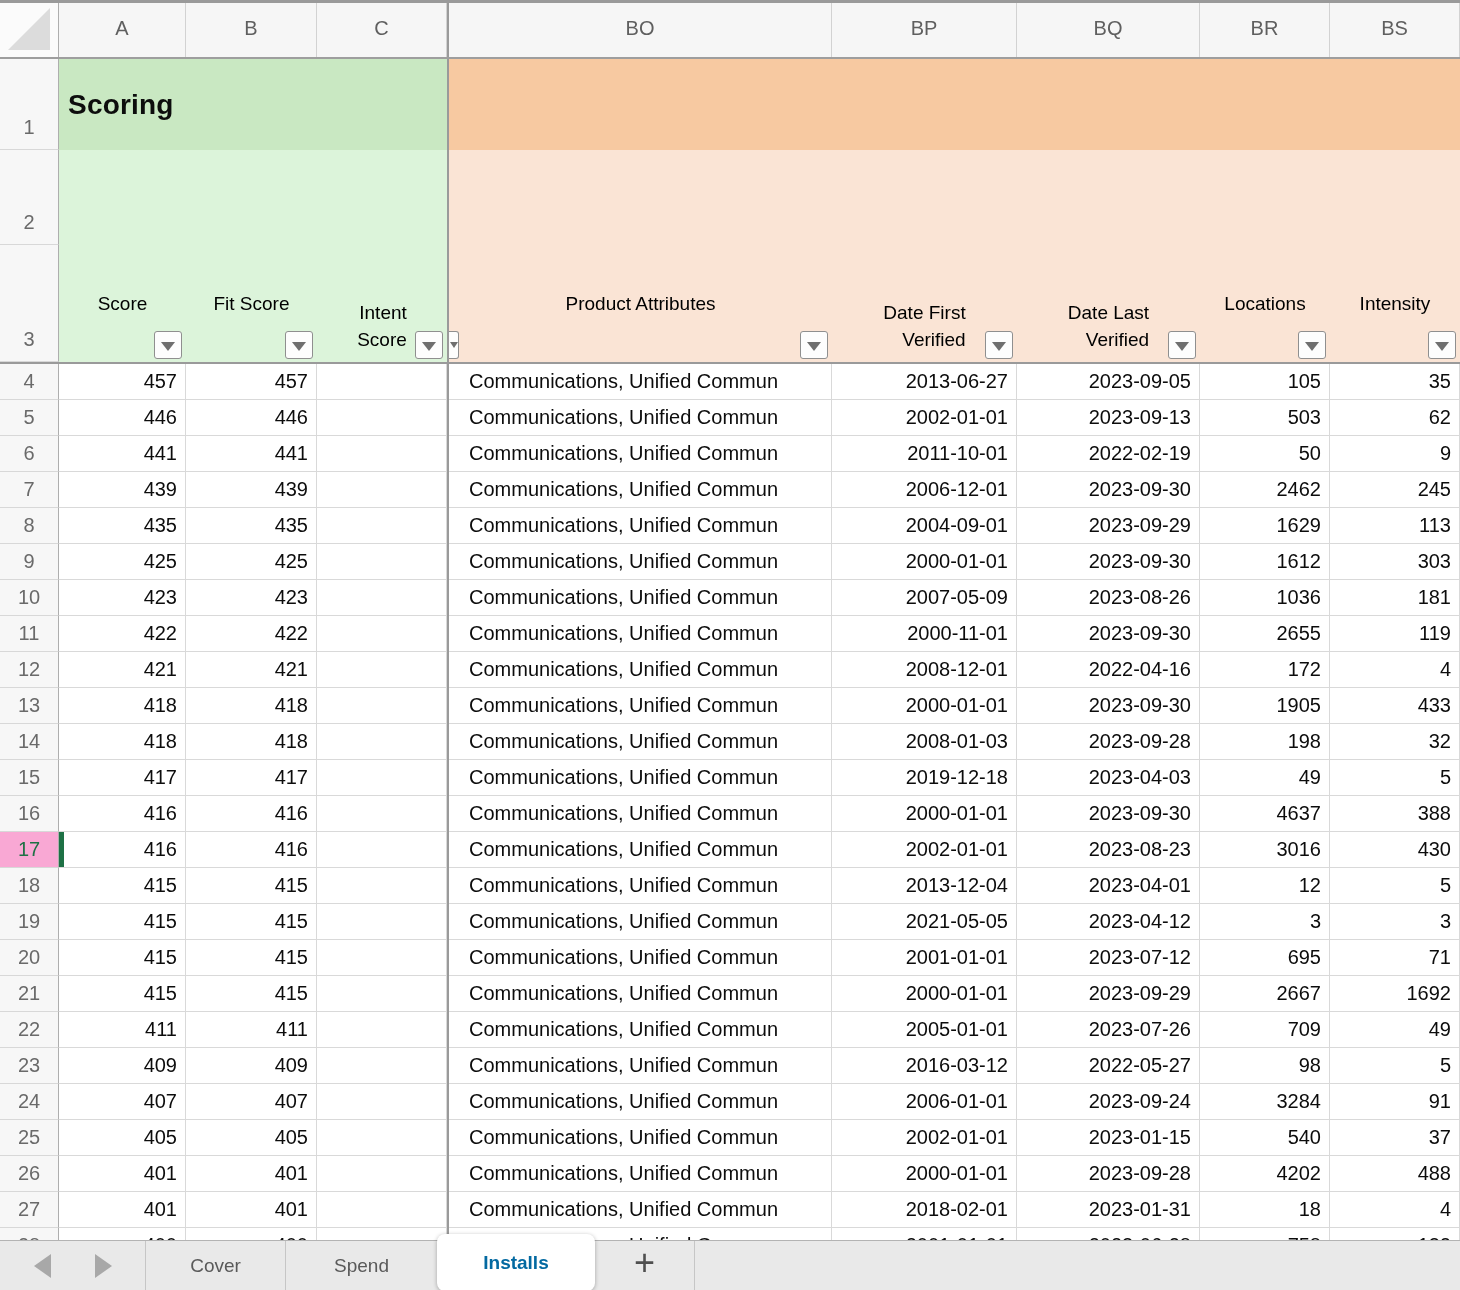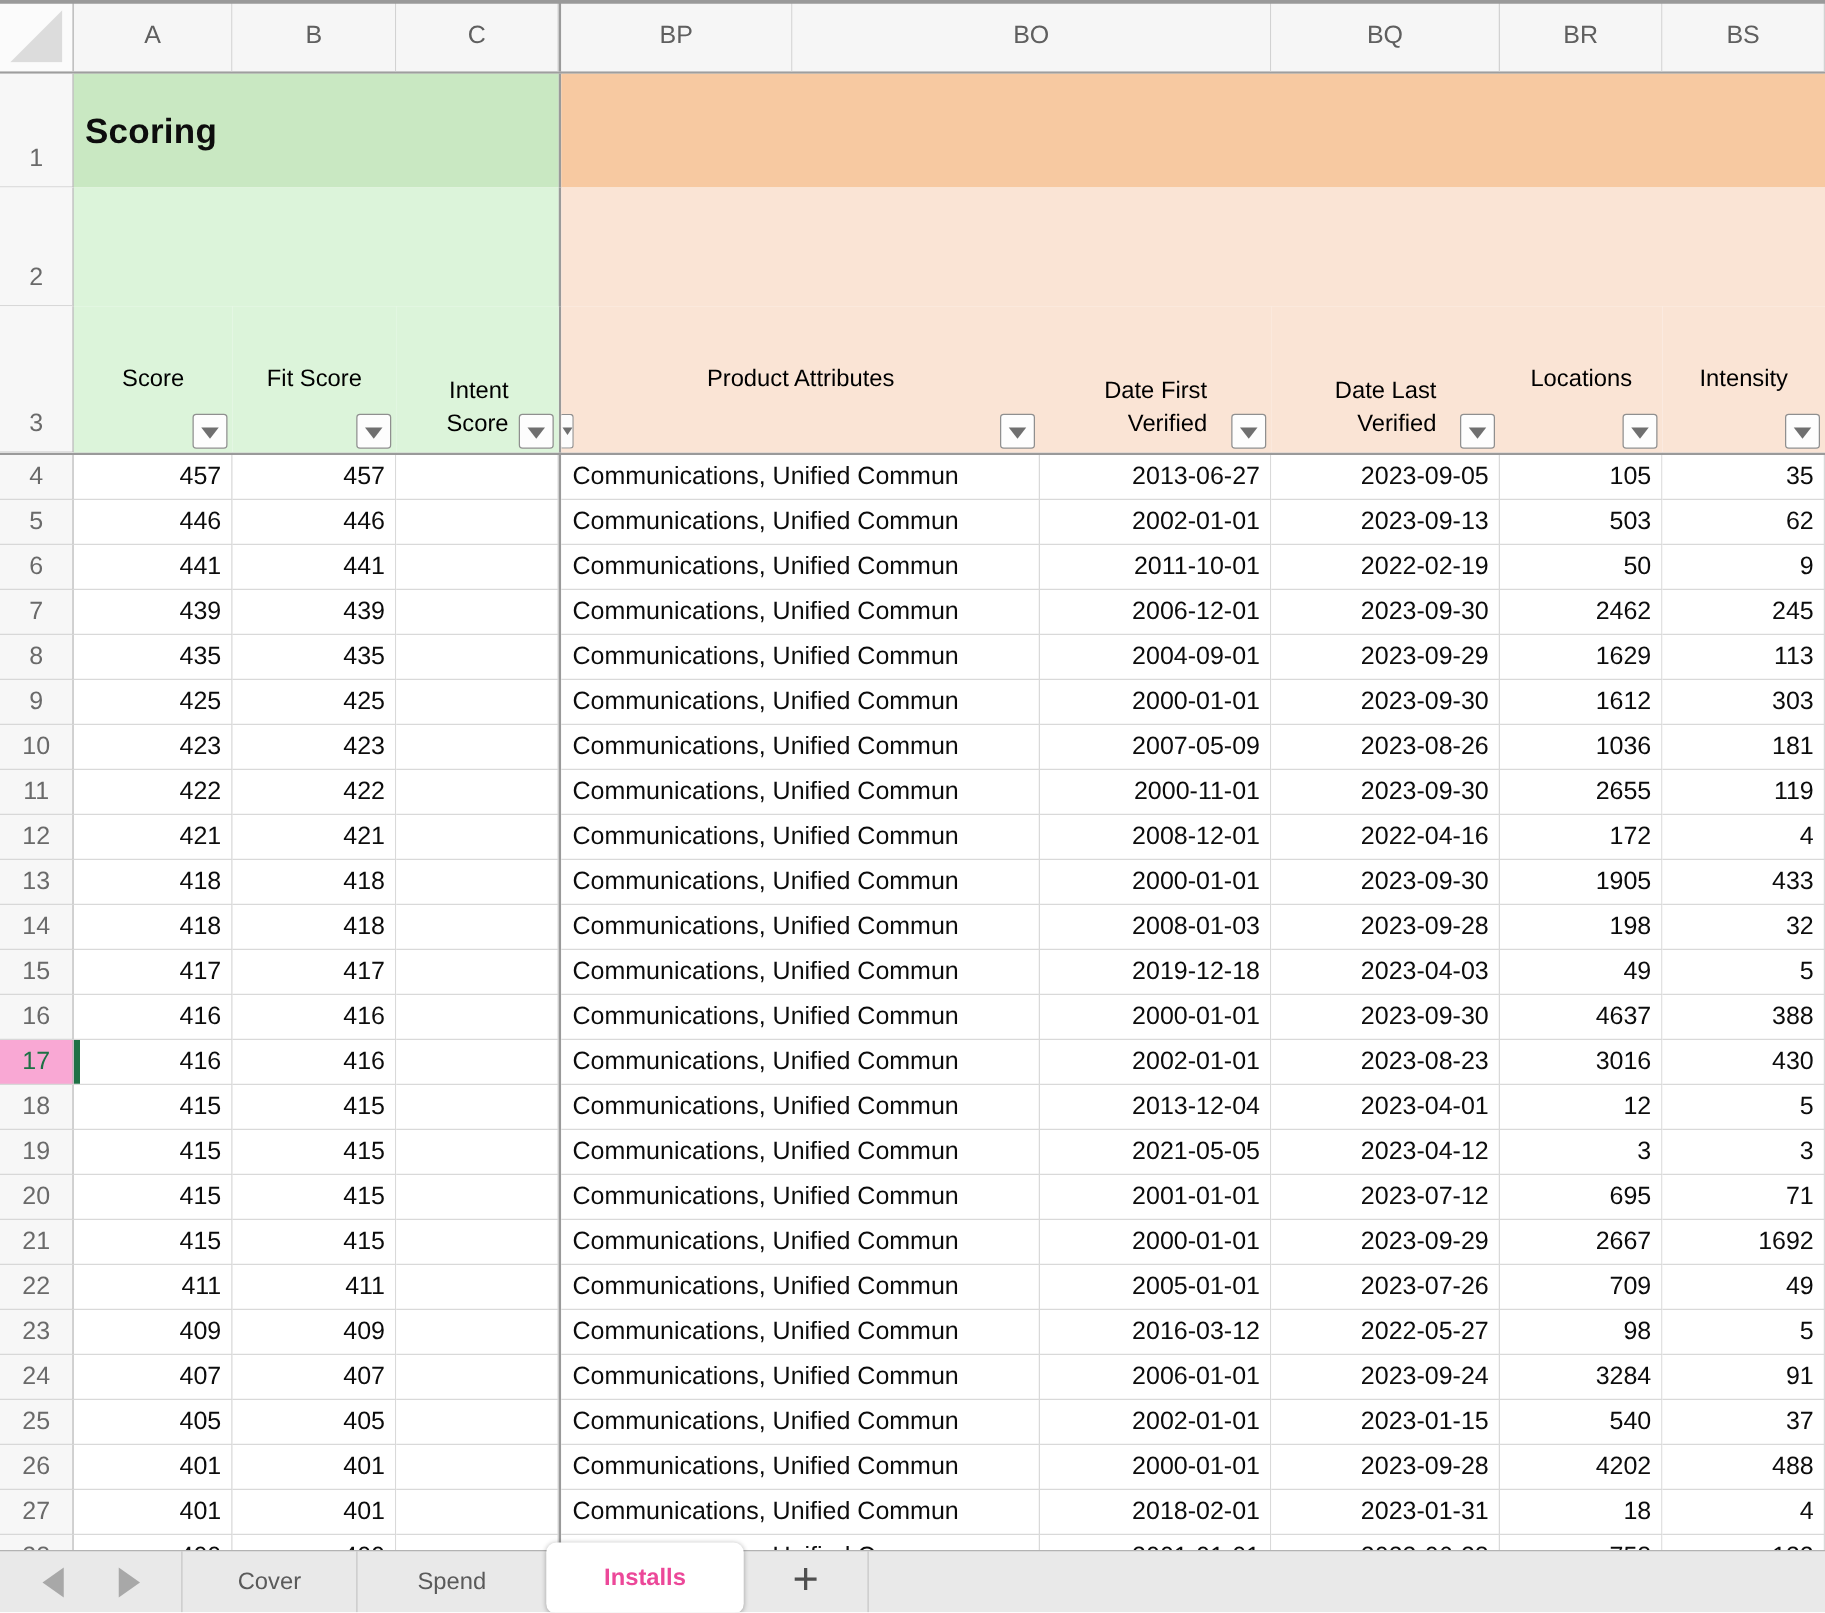--- a/index.html
+++ b/index.html
@@ -69,21 +69,21 @@
   }
   .filter-sliver .filter-tri { border-left-width:4px; border-right-width:4px; border-top-width:6px; margin:0 0 0 1px; }
 
   
   .t-row { height:36px; }
   .t-row .cell {
     background:#fff; border-right:1px solid #d9d9d9; border-bottom:1px solid #d9d9d9;
     font-size:20px; color:#0c0c0c; display:flex; align-items:center; overflow:hidden; white-space:nowrap;
   }
   .t-row .num { justify-content:flex-end; padding-right:8px; }
-  .t-row .txt { justify-content:flex-start; padding-left:9px; }
+  .t-row .txt { justify-content:flex-start; padding-left:20px; }
   .t-row .rowhdr-cell { align-items:center; padding-bottom:0; }
   .t-row .cell-a { position:relative; }
   .t-row.selected .rowhdr-cell { background:#f9a8d4; color:#1e7145; font-weight:normal; }
   .t-row.selected .cell-a::before {
     content:""; position:absolute; left:0; top:-1px; bottom:-1px; width:5px; background:#1e7145;
   }
   .partial-clip { height:12px; overflow:hidden; }
 
   
   .tabbar {
@@ -98,41 +98,41 @@
   .tab {
     display:flex; align-items:center; justify-content:center;
     font-size:19px; color:#5a5a5a;
   }
   .tab-cover { width:139px; flex:none; }
   .tab-spend { width:151px; flex:none; }
   .tab-active {
     width:158px; flex:none; position:relative; z-index:5;
     margin-top:-7px; height:57px; background:#fff; border-radius:8px;
     box-shadow:0 1px 4px rgba(0,0,0,.30);
-    color:#ec4899; font-weight:bold;
+    color:#0369a1; font-weight:bold;
   }
   .tab-plus { width:99px; flex:none; font-size:36px; font-weight:400; color:#4f4f4f; padding-bottom:6px; }
   .tab-filler { flex:1; }
 </style>
 </head>
 <body>
 
 <div class="sheet">
   <div class="top-edge"></div>
 
   <div class="hrow colhead">
     <div class="ch c-rowhdr corner">
       <div class="corner-tri"></div>
     </div>
     <div class="ch c-a">A</div>
     <div class="ch c-b">B</div>
     <div class="ch c-c">C</div>
     <div class="pane-div"></div>
+    <div class="ch c-bo">BO</div>
     <div class="ch c-bp">BP</div>
-    <div class="ch c-bo">BO</div>
     <div class="ch c-bq">BQ</div>
     <div class="ch c-br">BR</div>
     <div class="ch c-bs">BS</div>
   </div>
 
   <div class="hrow frz-r r1">
     <div class="rowhdr-cell c-rowhdr">1</div>
     <div class="green-merge" style="width:388px; flex:none;">
       <div class="scoring-title">Scoring</div>
     </div>

